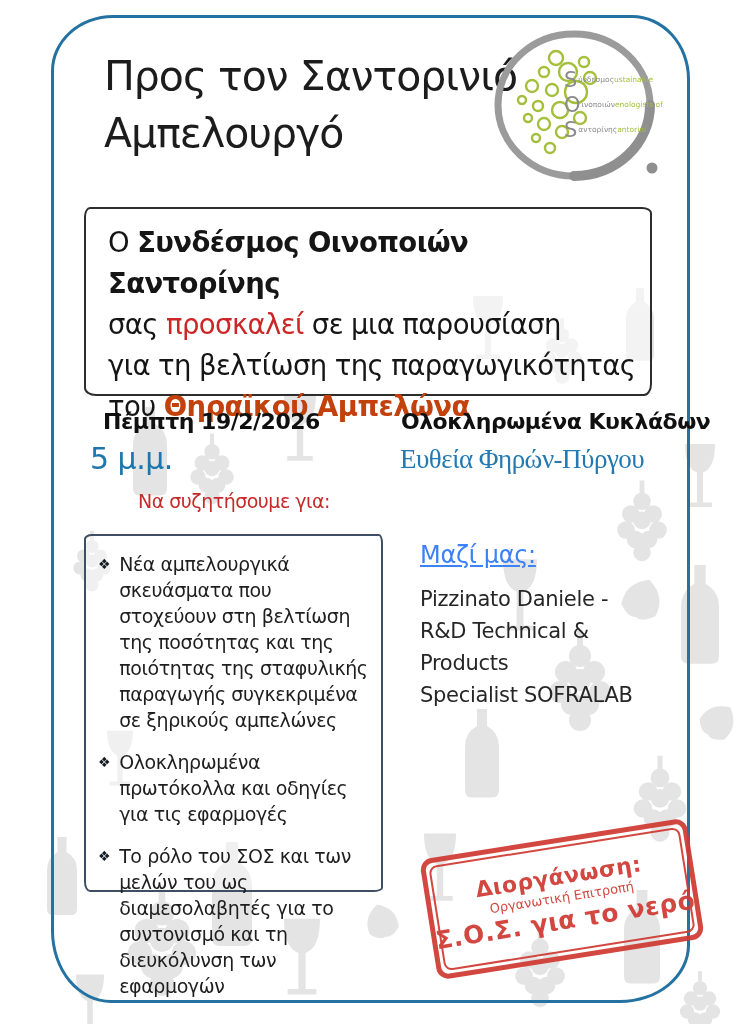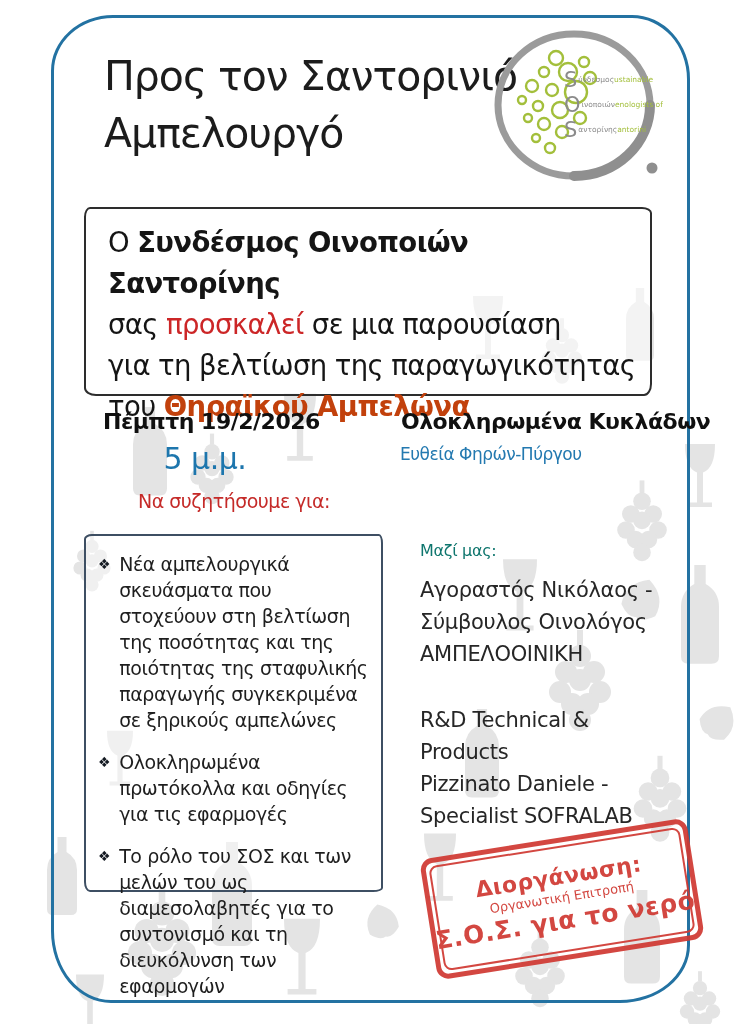--- a/index.html
+++ b/index.html
@@ -38,37 +38,37 @@
     padding:13px 14px 0 22px;font-size:27.5px;line-height:41px;color:#151515;letter-spacing:-0.6px;
   }
   .invite .b{font-weight:bold;}
   .invite .red{color:#cc2627;}
   .invite .blue{color:#c2410c;font-weight:bold;}
 
   
   .ev-date{left:90px;top:409px;}
   .ev-venue{left:388px;top:409px;}
   .ev-h{font-size:22px;font-weight:bold;color:#101010;letter-spacing:-0.5px;margin-left:13px;}
-  .ev-time{font-size:30px;color:#1d76ad;margin-top:7px;letter-spacing:-0.5px;text-align:center;}
-  .ev-loc{font-size:17px;color:#2379b0;margin-top:10px;margin-left:12px;letter-spacing:-0.5px;}
+  .ev-time{font-size:30px;color:#1d76ad;margin-top:7px;letter-spacing:-0.5px;}
+  .ev-loc{font-size:27px;color:#2379b0;margin-top:10px;margin-left:12px;letter-spacing:-0.5px;font-family:Liberation Serif, serif;}
 
   
   .agenda-h{left:90px;top:490px;font-size:19px;color:#c52a28;letter-spacing:-0.5px;margin-left:48px;}
   .agenda-box{
     left:84px;top:534px;width:299px;height:358px;border:2px solid #3e4f63;
     border-radius:8px 4px 10px 6px / 5px 9px 4px 10px;
     background:rgba(255,255,255,.45);box-sizing:border-box;padding:15px 10px 0 12px;
   }
   .agenda-item{display:flex;gap:9px;margin-bottom:16px;font-size:19px;line-height:26px;
     color:#1e1e1e;letter-spacing:-0.4px;}
   .agenda-item .mark{flex:0 0 auto;font-size:14px;line-height:26px;color:#141a22;}
 
   
   .speakers{left:420px;top:541px;width:245px;}
-  .spk-h{font-size:16px;color:#0f766e;letter-spacing:-0.3px;}
+  .spk-h{font-size:24px;color:#3b82f6;letter-spacing:-0.3px;text-decoration:underline;}
   .spk{margin-top:14px;font-size:21px;line-height:32px;color:#262626;letter-spacing:-0.3px;}
   .spk + .spk{margin-top:34px;}
 
   
   .stamp{
     left:427px;top:838px;width:270px;height:122px;transform:rotate(-9deg);
     color:#d03a33;border:5px solid currentColor;border-radius:12px;box-sizing:border-box;
     opacity:.93;
   }
   .stamp-inner{
@@ -232,27 +232,22 @@
     </div>
     <div class="agenda-item">
       <span class="mark">❖</span>
       <span>Το ρόλο του ΣΟΣ και των μελών του ως διαμεσολαβητές για το συντονισμό και τη διευκόλυνση των εφαρμογών</span>
     </div>
   </div>
 
   <div class="layer speakers">
     <div class="spk-h">Μαζί μας:</div>
     <div class="spk">
-      <div>Αγοραστός Νικόλαος -</div>
-      <div>Σύμβουλος Οινολόγος</div>
-      <div>ΑΜΠΕΛΟΟΙΝΙΚΗ</div>
-    </div>
-    <div class="spk">
+      <div>Pizzinato Daniele -</div>
       <div>R&amp;D Technical &amp; Products</div>
-      <div>Pizzinato Daniele -</div>
       <div>Specialist SOFRALAB</div>
     </div>
   </div>
 
   <div class="layer stamp">
     <div class="stamp-inner">
       <div class="stamp-l1">Διοργάνωση:</div>
       <div class="stamp-l2">Οργανωτική Επιτροπή</div>
       <div class="stamp-l3">Σ.Ο.Σ. για το νερό</div>
     </div>

